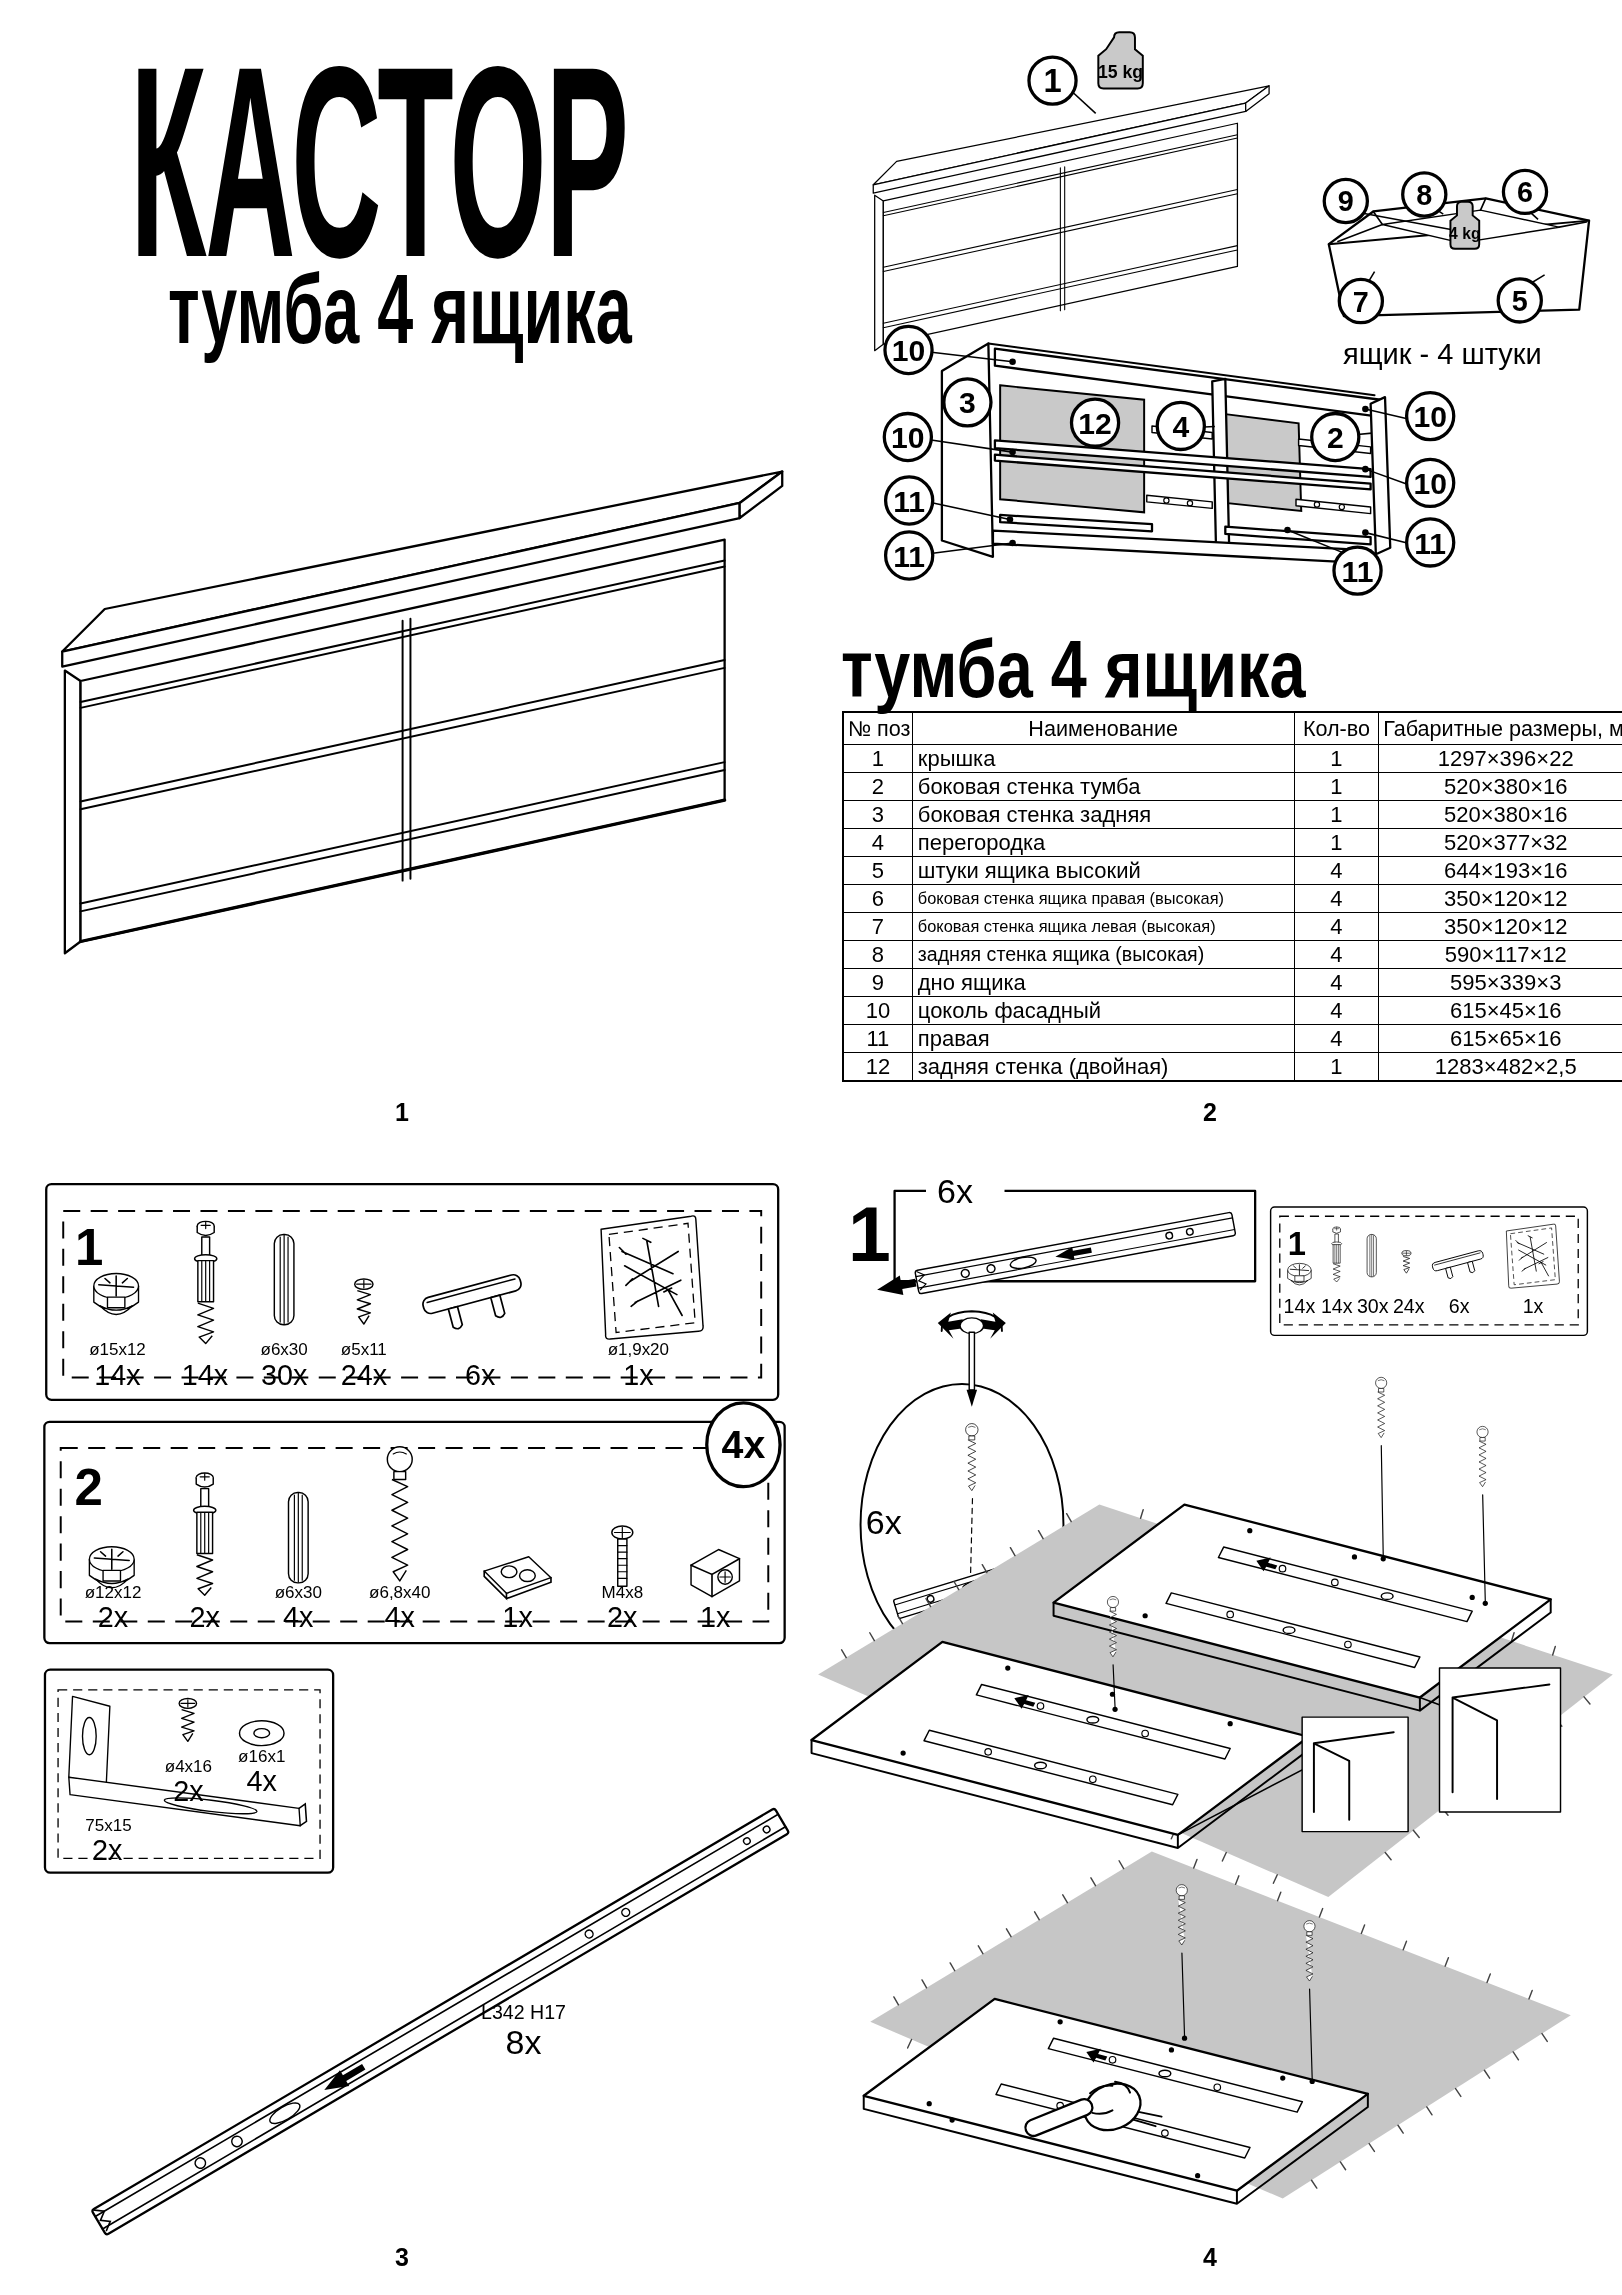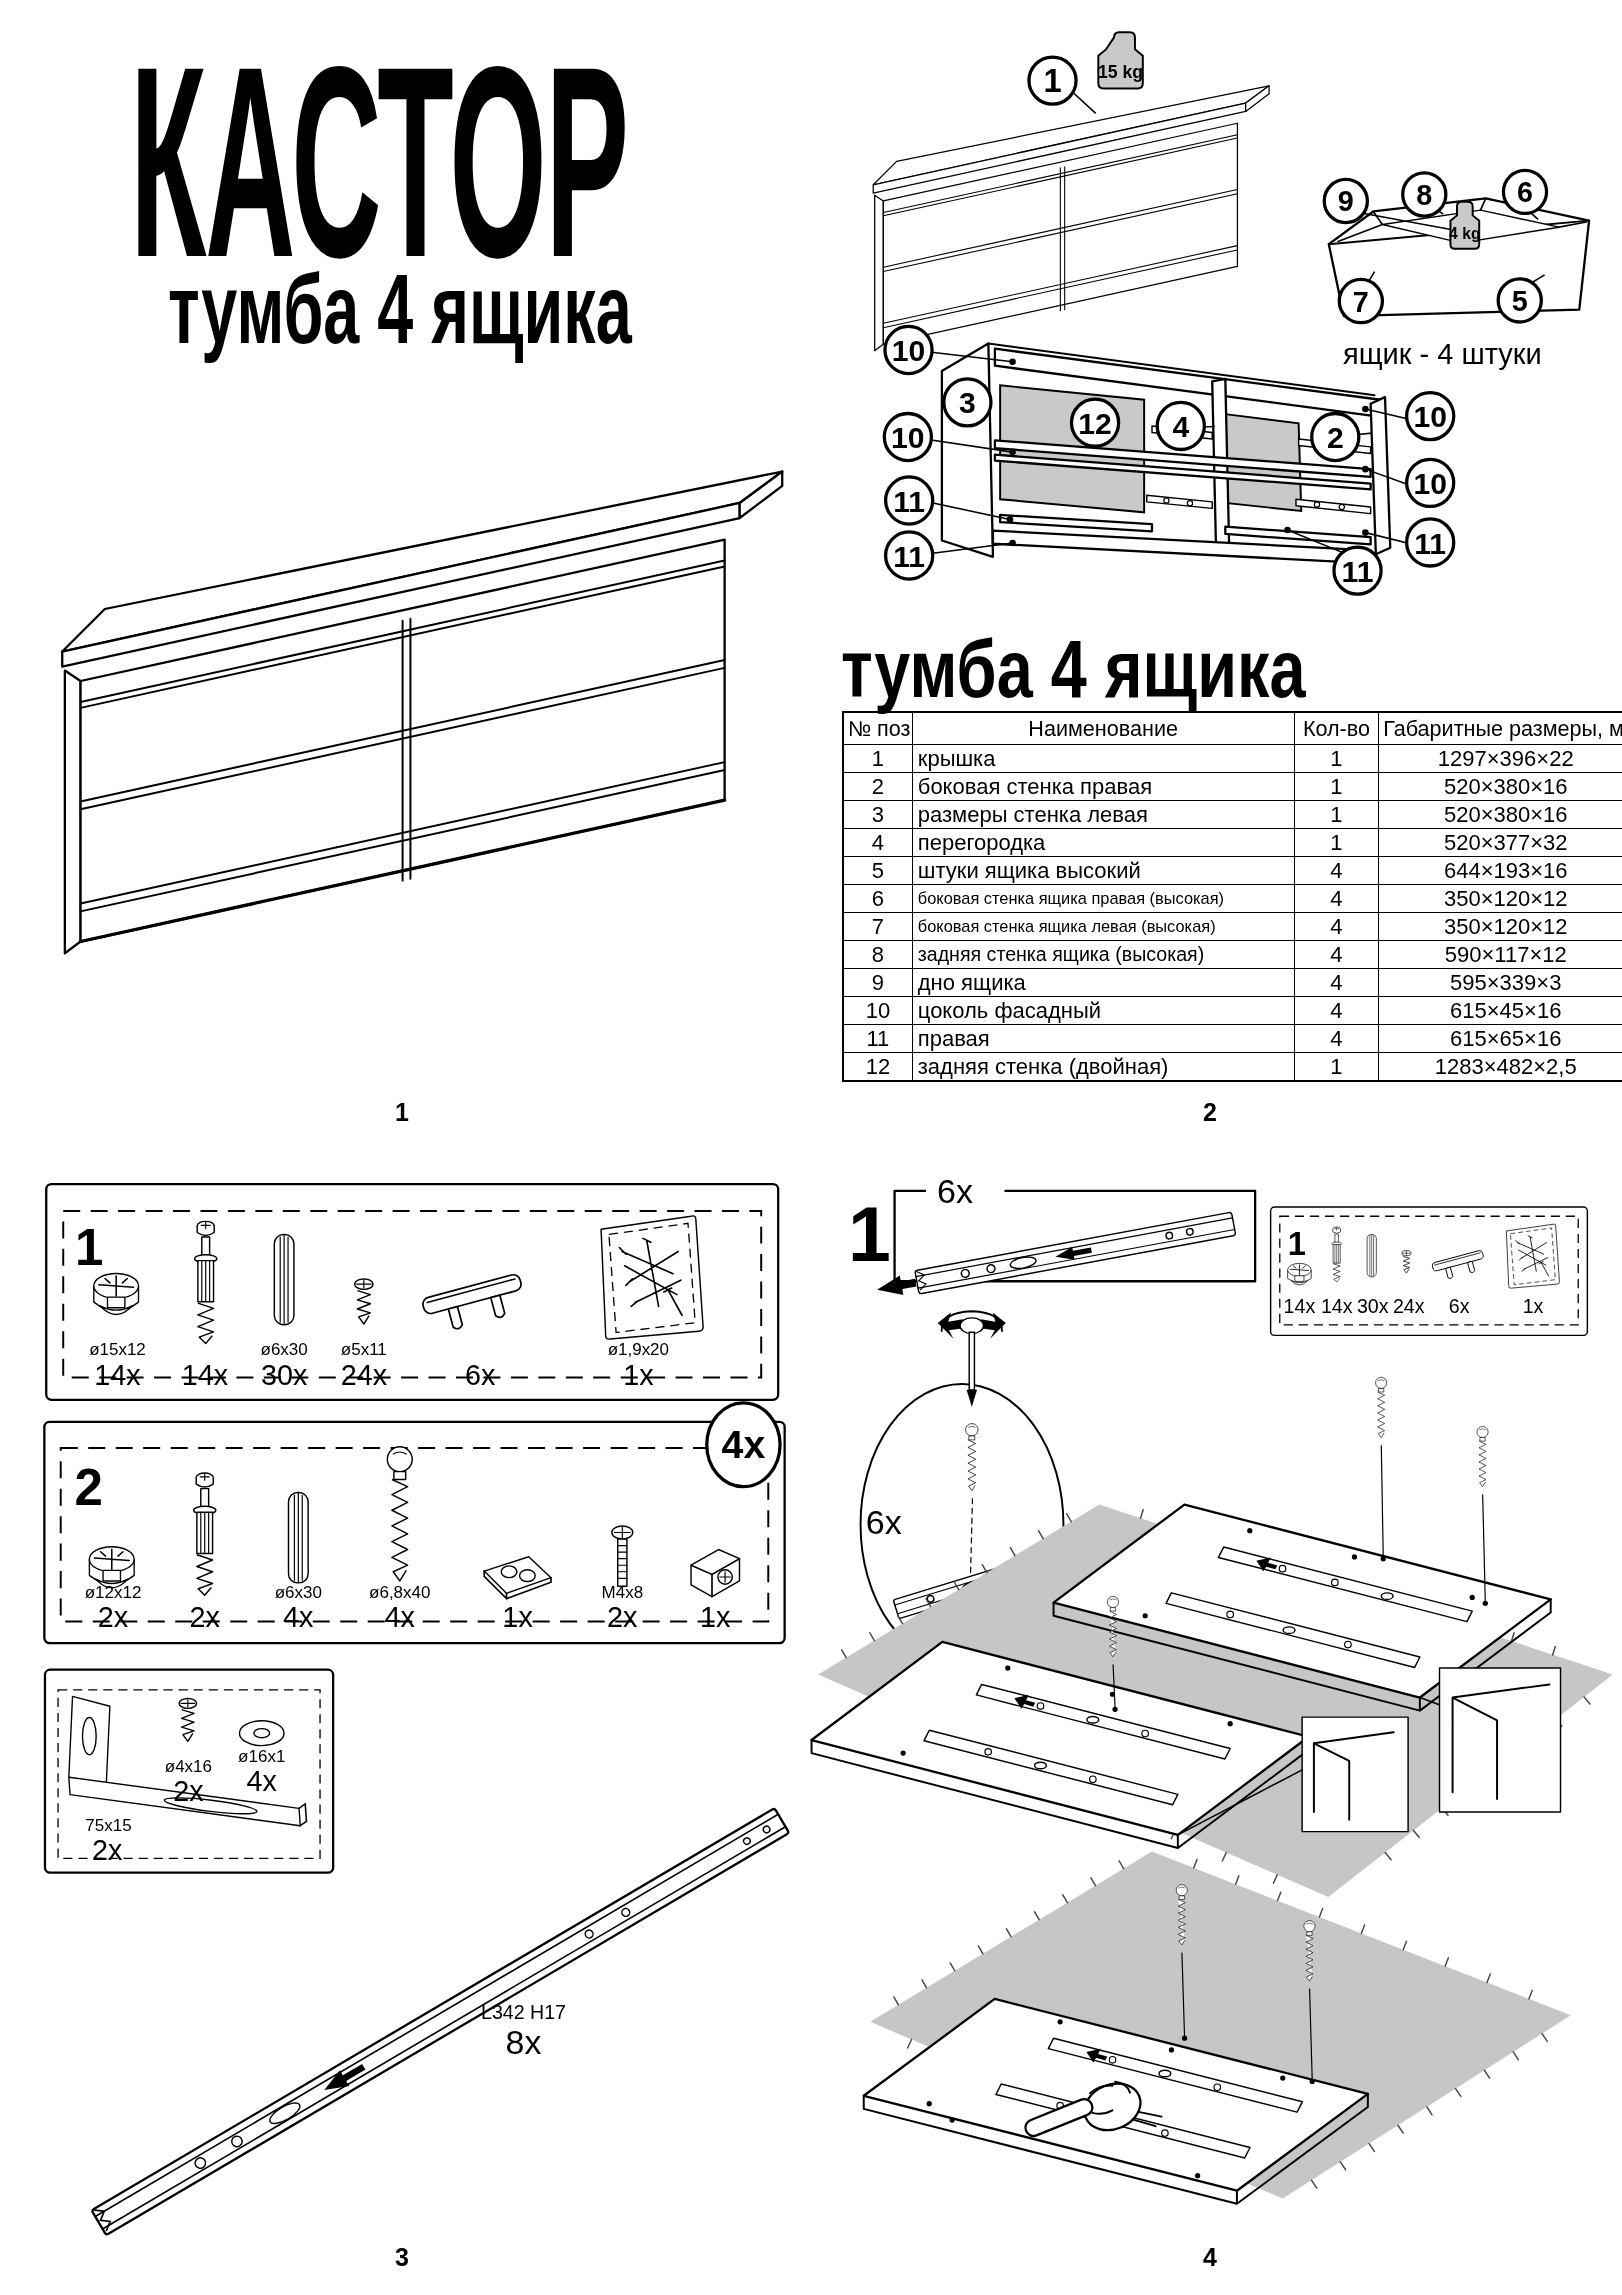--- a/index.html
+++ b/index.html
@@ -310,27 +310,27 @@
     <td class="c3">Габаритные размеры, мм</td>
   </tr>
   <tr>
         <td>1</td>
         <td class="nm">крышка</td>
         <td>1</td>
         <td>1297×396×22</td>
       </tr>
   <tr>
         <td>2</td>
-        <td class="nm">боковая стенка правая</td>
+        <td class="nm">боковая стенка тумба</td>
         <td>1</td>
         <td>520×380×16</td>
       </tr>
   <tr>
         <td>3</td>
-        <td class="nm">размеры стенка левая</td>
+        <td class="nm">боковая стенка задняя</td>
         <td>1</td>
         <td>520×380×16</td>
       </tr>
   <tr>
         <td>4</td>
         <td class="nm">перегородка</td>
         <td>1</td>
         <td>520×377×32</td>
       </tr>
   <tr>

